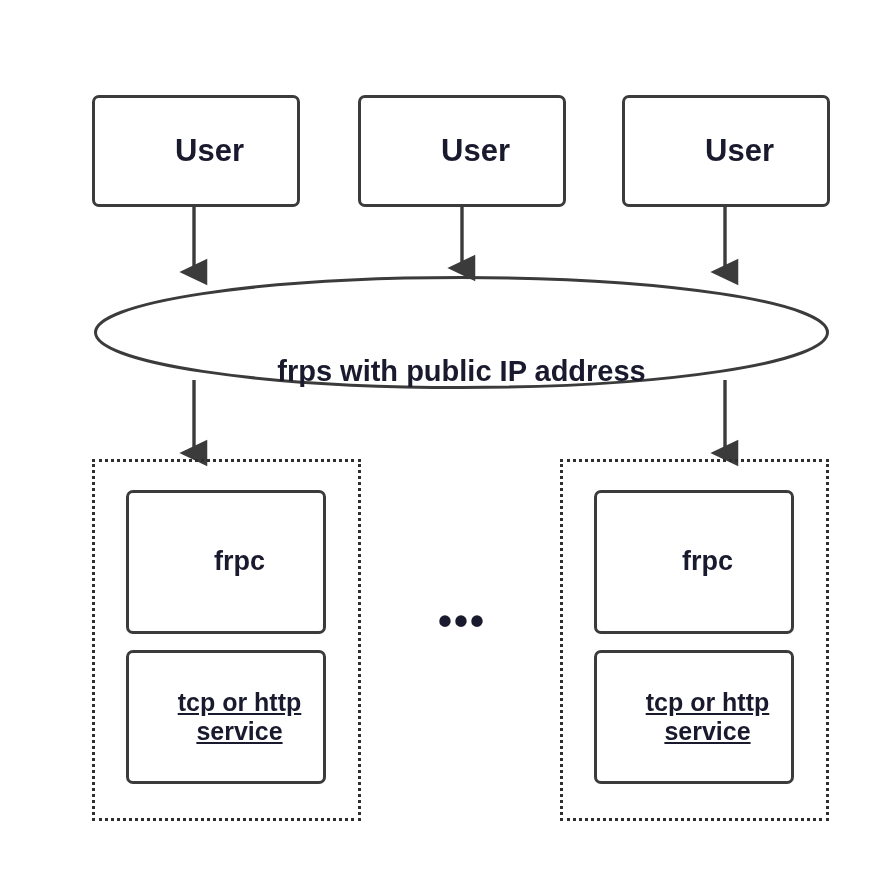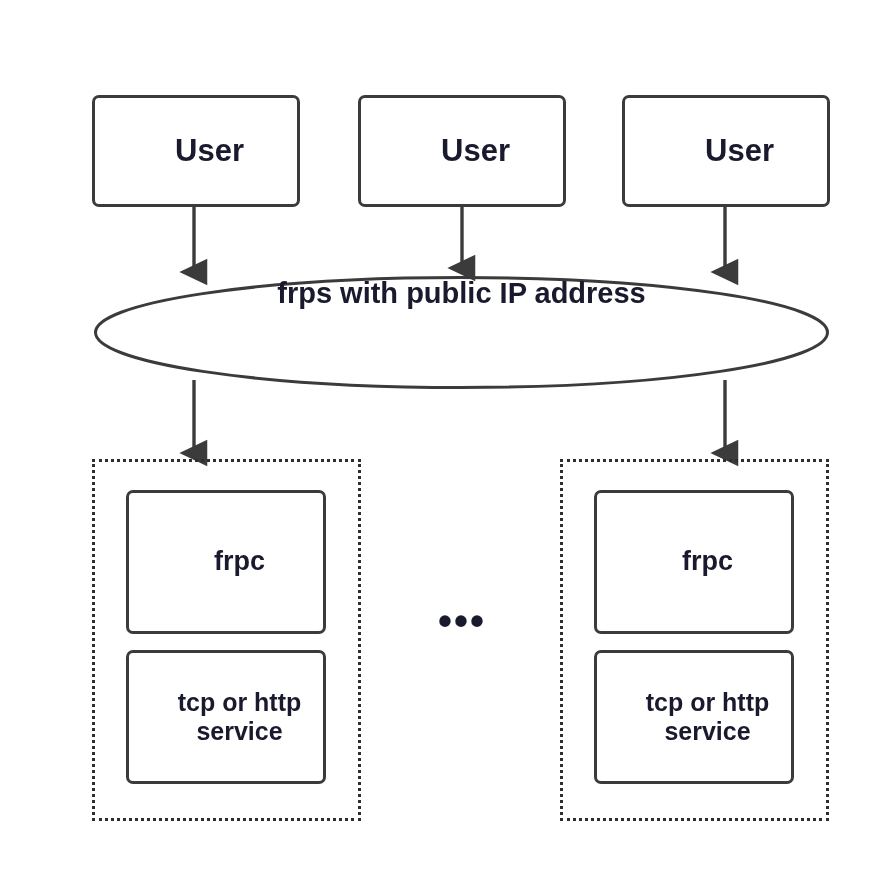--- a/index.html
+++ b/index.html
@@ -68,32 +68,33 @@
     top: 490px;
   }
   .frpc-box.f1 { left: 126px; }
   .frpc-box.f2 { left: 594px; }
 
   .service-box {
     width: 200px;
     height: 134px;
     font-size: 25px;
     top: 650px;
+    text-decoration: underline;
   }
   .service-box.s1 { left: 126px; }
   .service-box.s2 { left: 594px; }
 
   .ellipse-label {
     position: absolute;
     left: 95px;
     top: 277px;
     width: 733px;
     height: 111px;
     display: flex;
-    align-items: flex-start;
+    align-items: flex-end;
     justify-content: center;
     font-size: 29px;
     font-weight: bold;
     color: #1a1a2e;
     pointer-events: none;
   }
 
   .ellipsis-dots {
     position: absolute;
     left: 400px;

